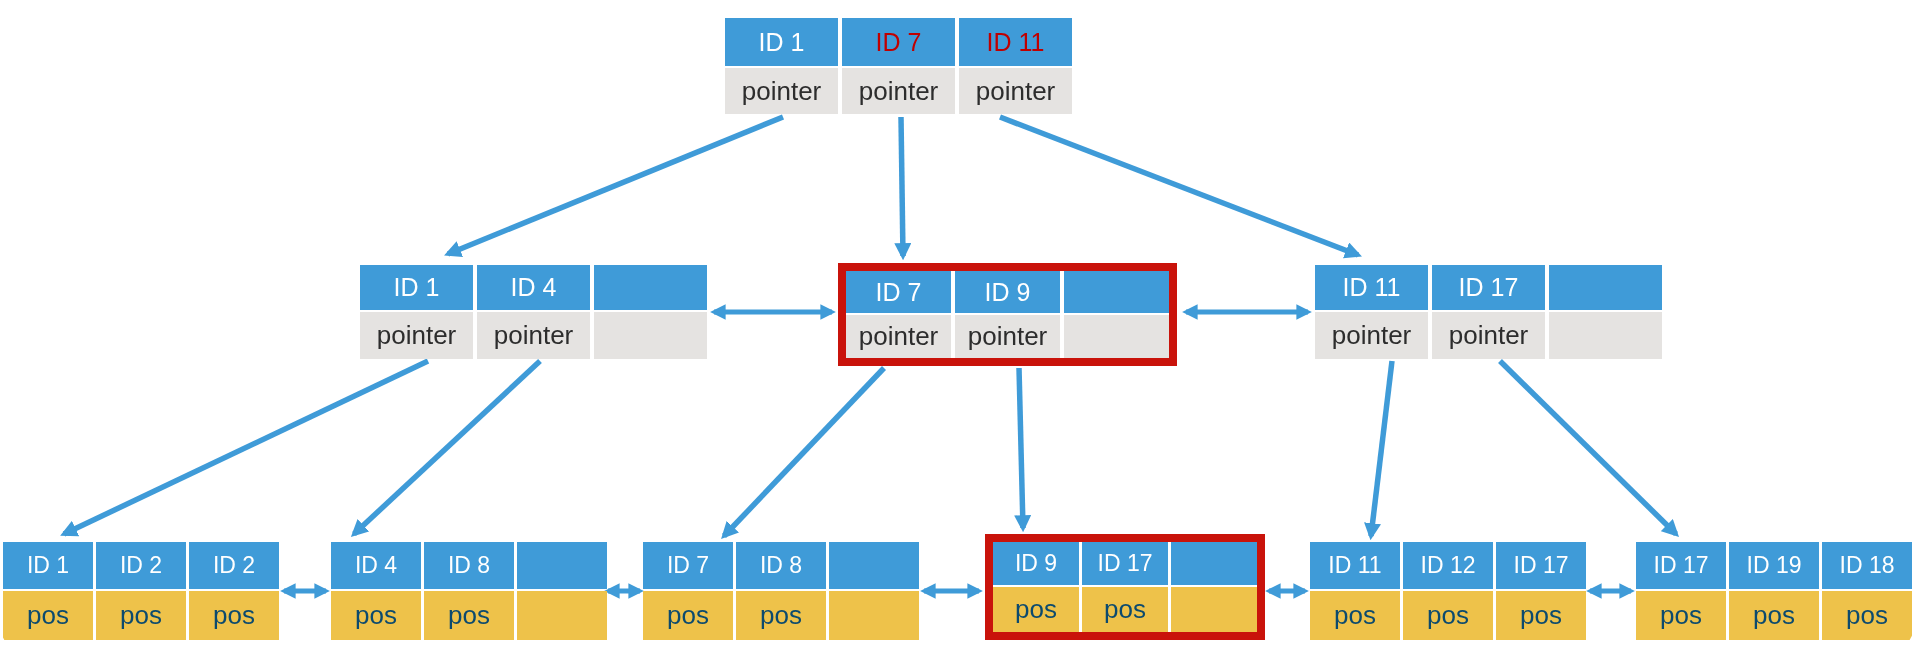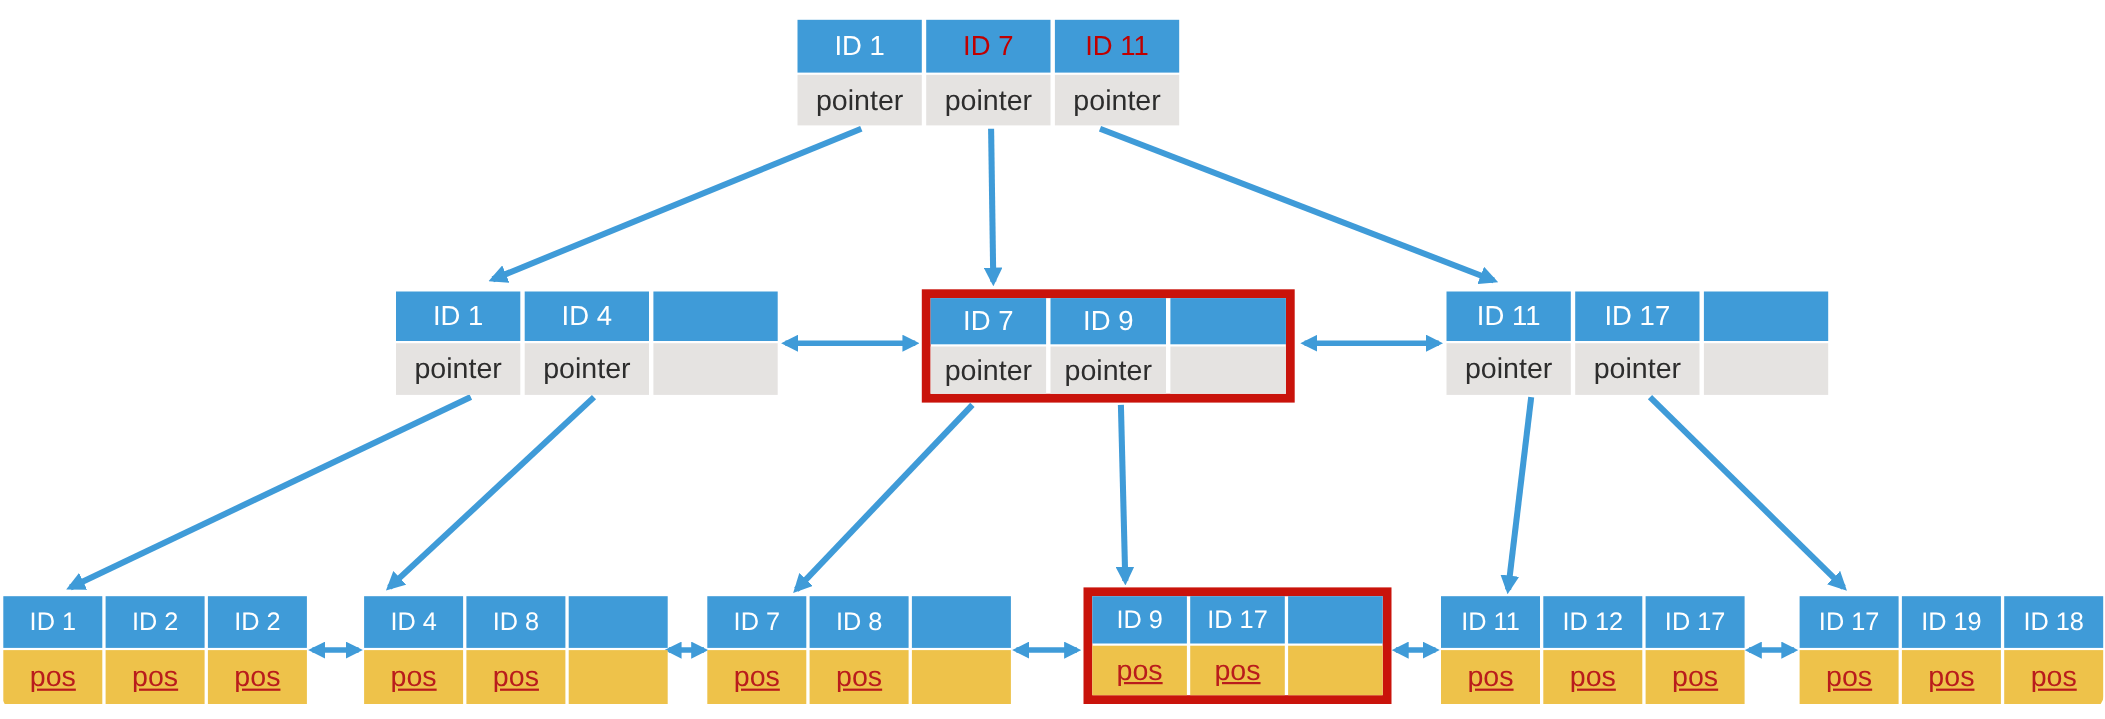--- a/index.html
+++ b/index.html
@@ -24,21 +24,21 @@
   .root{grid-template-columns:repeat(3,113px);grid-template-rows:48px 46px;gap:2px 4px;}
   .mid{grid-template-columns:repeat(3,113px);grid-template-rows:45px 47px;gap:2px 4px;}
   .mid.highlighted{border:8px solid var(--highlight-red);grid-template-columns:repeat(3,105px);grid-template-rows:42px 43px;}
   .leaf{grid-template-columns:repeat(3,90px);grid-template-rows:47px 49px;gap:2px 3px;}
   .leaf.highlighted{border:8px solid var(--highlight-red);grid-template-columns:repeat(3,86px);grid-template-rows:43px 45px;}
   .cell{display:flex;align-items:center;justify-content:center;white-space:nowrap;}
   .k{background:var(--node-blue);color:var(--key-text-white);font-size:25px;}
   .leaf .k{font-size:23px;}
   .k.em{color:var(--key-red-text);}
   .p{background:var(--cell-gray);color:var(--label-text-dark);font-size:26px;}
-  .v{background:var(--cell-yellow);color:#b91c1c;font-size:26px;text-decoration:underline;}
+  .v{background:var(--cell-yellow);color:#0c4a6e;font-size:26px;}
 </style>
 </head>
 <body>
 
 <div class="canvas">
 
   <svg class="arrows" viewBox="0 0 1914 654">
     <defs>
       <marker id="ah" viewBox="0 0 10 10" refX="7.5" refY="5" markerWidth="3.1" markerHeight="3.1" orient="auto-start-reverse">
         <path d="M0,0 L10,5 L0,10 z" style="fill:var(--arrow-blue)"></path>

